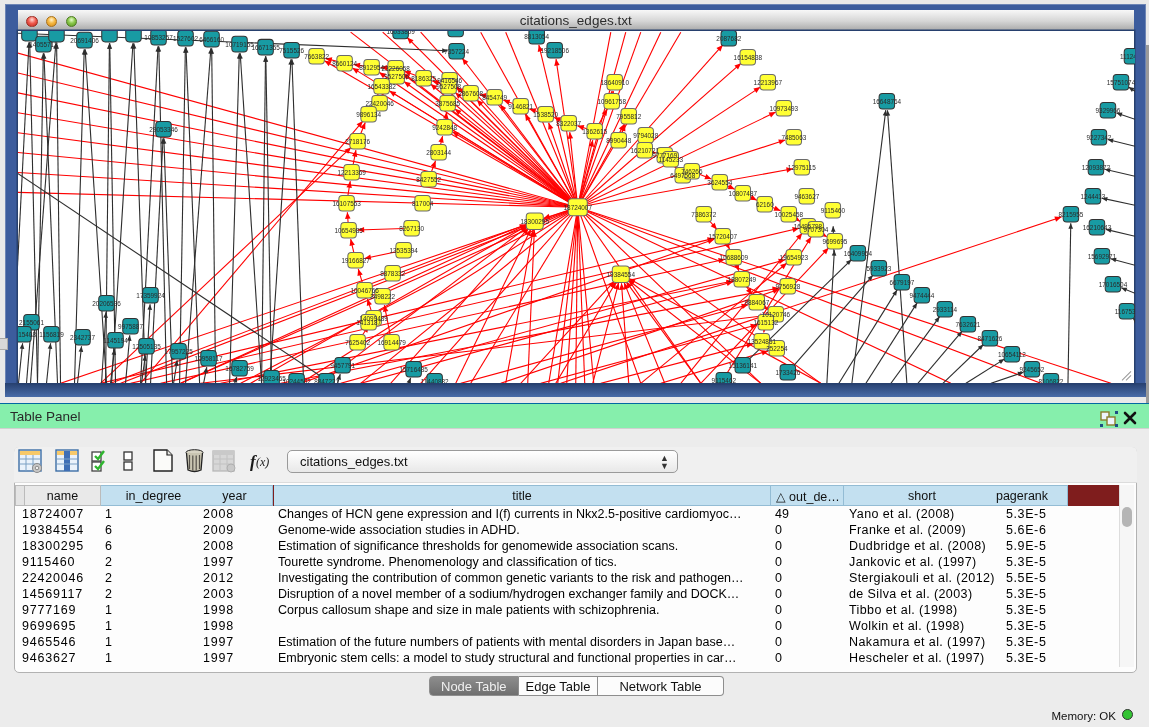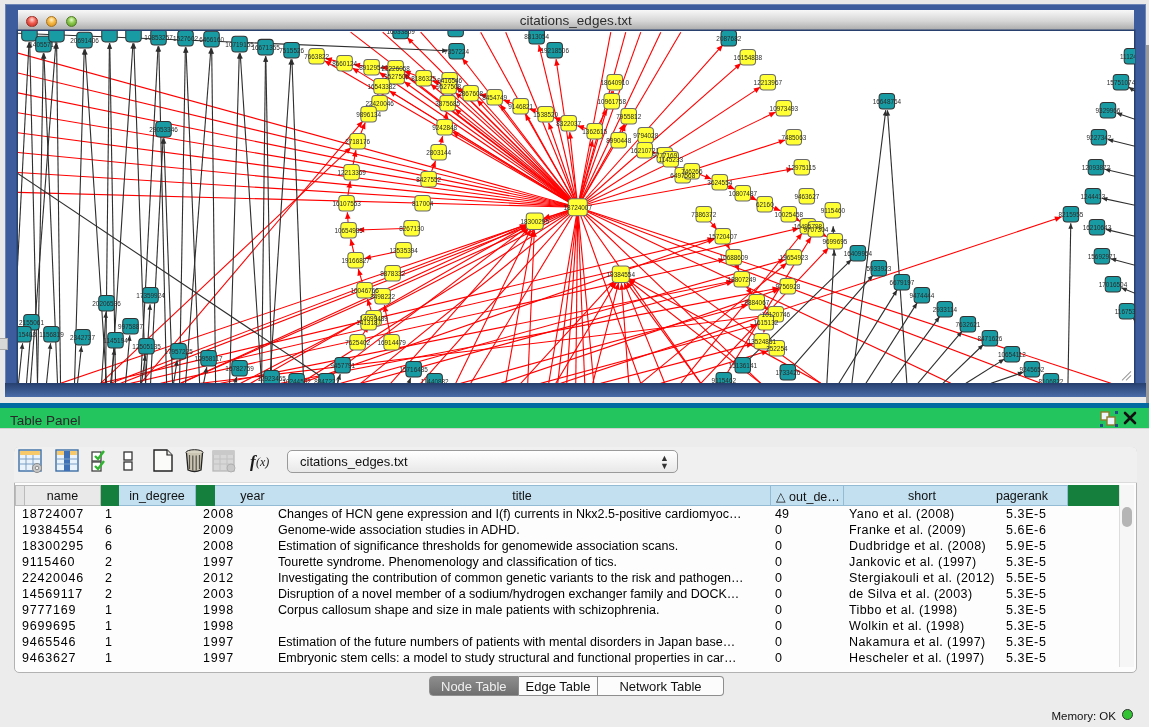--- a/index.html
+++ b/index.html
@@ -8,35 +8,35 @@
   background:linear-gradient(#27406f,#4a6ca8); }
 #titlebar { position:absolute; left:17.5px; top:10px; width:1116.5px; height:21px;
   background:linear-gradient(#f8f8f8,#d6d6d6 55%,#ababab); border-bottom:1px solid #6e6e6e; }
 #title { position:absolute; left:0; right:0; top:3px; text-align:center; font-size:13.5px; color:#2c2c2c; }
 .tl { position:absolute; top:15.5px; width:11.5px; height:11.5px; border-radius:50%; }
 #tl1 { left:26px;  background:radial-gradient(circle at 50% 30%, #ffc9c4 6%, #ef5a4e 48%, #c22e22 95%); border:0.5px solid #9d2b22;}
 #tl2 { left:45.5px; background:radial-gradient(circle at 50% 32%, #ffe9b5 8%, #f5b842 45%, #d98f1e 95%); border:0.5px solid #a8701a;}
 #tl3 { left:65.5px; background:radial-gradient(circle at 50% 32%, #d6f4b8 8%, #8bc84b 45%, #5c9a28 95%); border:0.5px solid #4d7a22;}
 #canvas { position:absolute; left:17.5px; top:31px; width:1116.5px; height:351.5px; background:#fff; overflow:hidden; box-shadow:0 0 0 1.5px #27406e; }
 #rightstrip { position:absolute; right:0; top:45px; width:3px; height:648px; background:#9a9a9a; }
-#tpheader { position:absolute; left:0; top:403px; width:1149px; height:26px; background:#22c55e; border-top:5px solid #0369a1; border-bottom:1px solid #d0d0d0;}
+#tpheader { position:absolute; left:0; top:403px; width:1149px; height:26px; background:#86efac; border-top:1px solid #0369a1; border-bottom:1px solid #d0d0d0;}
 #tpheader span { position:absolute; left:10px; top:5px; font-size:13.5px; color:#2a2a2a; }
 #panelbody { position:absolute; left:0; top:429px; width:1149px; height:298px; background:#ececec; }
 #card { position:absolute; left:14px; top:447px; width:1123px; height:226px; background:#fdfdfd;
   border:1px solid #b2b2b2; border-radius:5px; }
 #toolrow { position:absolute; left:14px; top:447px; width:1123px; height:36px; background:#f0f0f0; border-bottom:1px solid #dcdcdc; border-radius:5px 5px 0 0;}
 #combo { position:absolute; left:287px; top:450px; width:391px; height:23px; background:linear-gradient(#fff,#e8e8e8);
   border:1px solid #9a9a9a; border-radius:5px; font-size:13px; color:#111; padding:3px 0 0 12px; }
 #combo .arrows { position:absolute; right:8px; top:3px; font-size:9px; color:#333; line-height:8px; text-align:center;}
-#thead { position:absolute; left:15px; top:485px; width:1104px; height:21px; background:#15803d; font-size:12.5px; color:#111; }
+#thead { position:absolute; left:15px; top:485px; width:1104px; height:21px; background:#7f1d1d; font-size:12.5px; color:#111; }
 .th { position:absolute; top:0; height:21px; background:#c3e0f0; border:1px solid #93bcd4; border-left:none; text-align:center; padding-top:3px; }
 #th0 { left:0px; width:10px; background:#e4e4e4; border:1px solid #bbb; }
 #th1 { left:10px; width:76px; background:#e9e9e9; border:1px solid #bbb; border-left:none;}
-#th2 { left:86px; width:77px;margin-left:18px; }
-#th3 { left:200px; width:76px; }
+#th2 { left:86px; width:106px; }
+#th3 { left:182px; width:76px; }
 #th4 { left:259px; width:497px; }
 #th5 { left:756px; width:73px; text-align:left; padding-left:5px;}
 #th6 { left:829px; width:157px; }
 #th7 { left:962px; width:91px; }
 #tbody { position:absolute; left:15px; top:506px; width:1104px; font-size:12.5px; color:#000; }
 .tr { position:relative; height:16px; white-space:nowrap; }
 .tr div { position:absolute; top:1px; overflow:hidden; }
 .c0 { left:7px; width:80px; letter-spacing:0.8px; } .c1 { left:90px; width:90px; } .c2 { left:188px; width:70px; letter-spacing:0.8px; }
 .c3 { left:263px; width:490px; } .c4 { left:760px; width:66px; } .c5 { left:834px; width:150px; letter-spacing:0.4px; }
 .c6 { left:991px; width:85px; letter-spacing:0.6px; }

